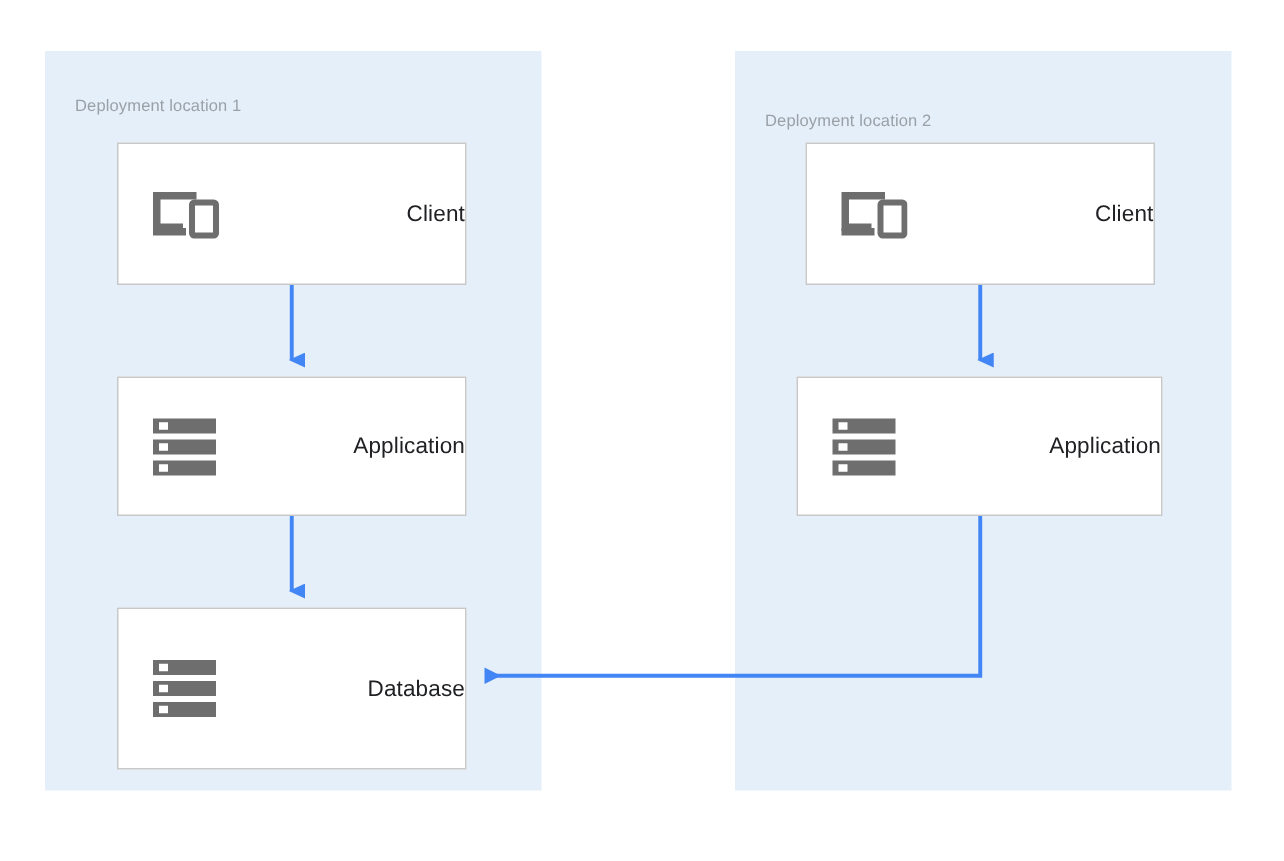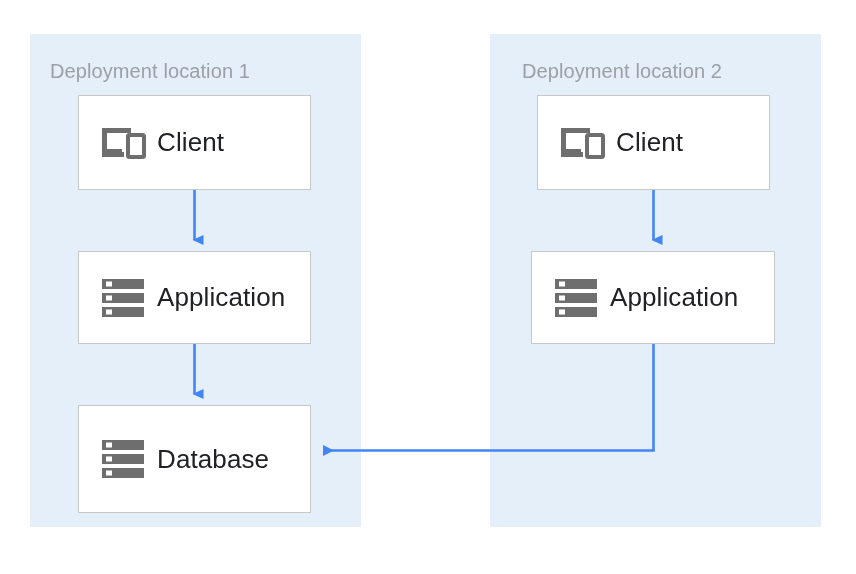--- a/index.html
+++ b/index.html
@@ -20,53 +20,54 @@
   }
   .zone {
     position: absolute;
     background: #e4effa;
   }
   #zone-1 { left: 30px;  top: 34px; width: 331px; height: 493px; }
   #zone-2 { left: 490px; top: 34px; width: 331px; height: 493px; }
 
   .zone-title {
     position: absolute;
-    font-size: 20px;
+    font-size: 11px;
     color: #9aa0a6;
     letter-spacing: 0.1px;
     white-space: nowrap;
     line-height: 20px;
   }
   #zone-1-title { left: 50px;  top: 61px; }
-  #zone-2-title { left: 510px; top: 61px; margin-left: 12px; }
+  #zone-2-title { left: 510px; top: 71px; }
 
   .node {
     position: absolute;
     background: #ffffff;
     border: 1px solid #c8c8c8;
     box-sizing: border-box;
     display: flex;
     align-items: center;
   }
   .node-icon {
     flex: 0 0 auto;
     margin-left: 18px;
     width: 52px;
     height: 46px;
     display: flex;
     align-items: center;
     justify-content: center;
   }
   .node-label {
     flex: 1 1 auto;
-    font-size: 26px;
+    font-size: 15px;
     color: #202124;
     letter-spacing: 0.1px;
     white-space: nowrap;
     padding-left: 8px;
+    text-align: right;
   }
 
   
   #node-client-1 { left: 78px;  top: 95px;  width: 233px; height: 95px; }
   #node-app-1    { left: 78px;  top: 251px; width: 233px; height: 93px; }
   #node-db-1     { left: 78px;  top: 405px; width: 233px; height: 108px; }
   #node-client-2 { left: 537px; top: 95px;  width: 233px; height: 95px; }
   #node-app-2    { left: 531px; top: 251px; width: 244px; height: 93px; }
 
   

